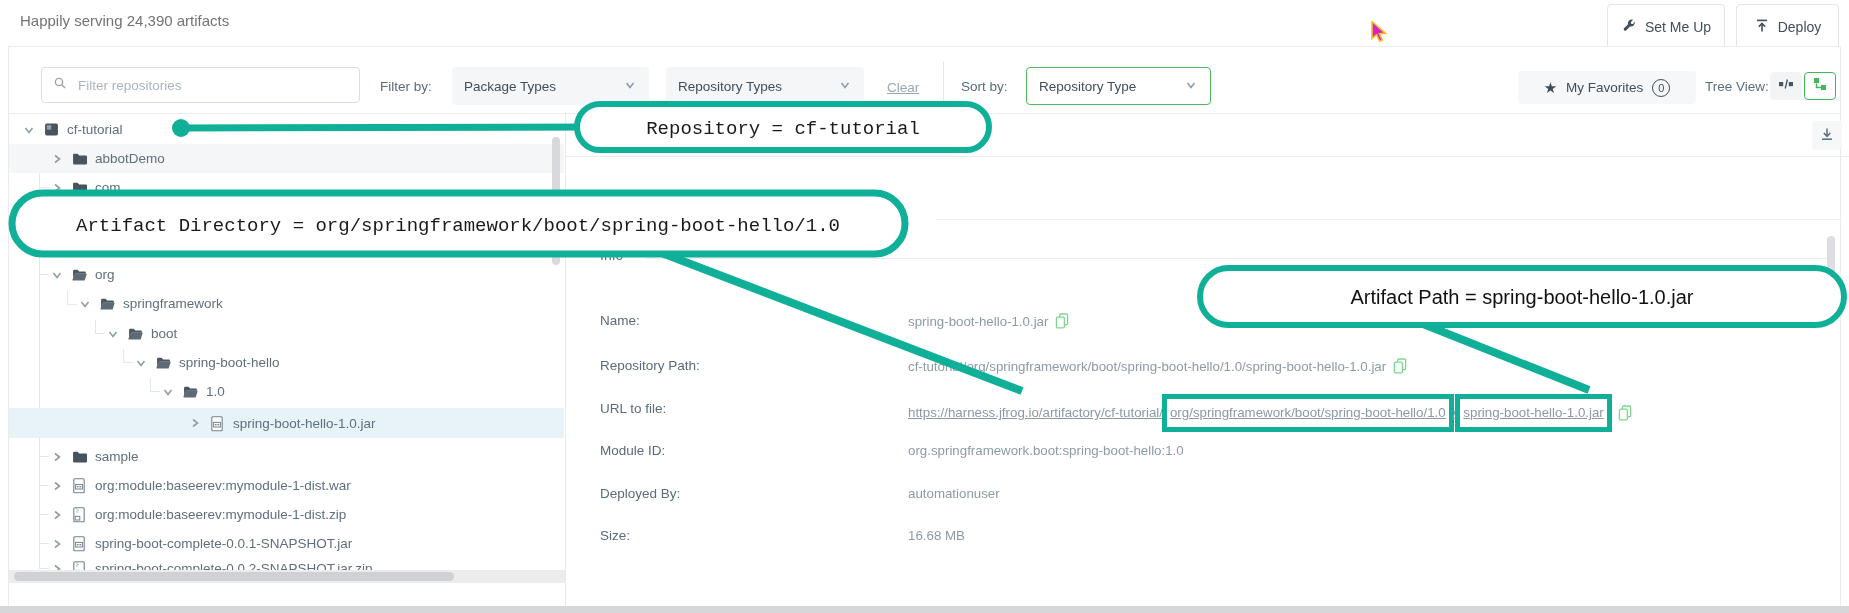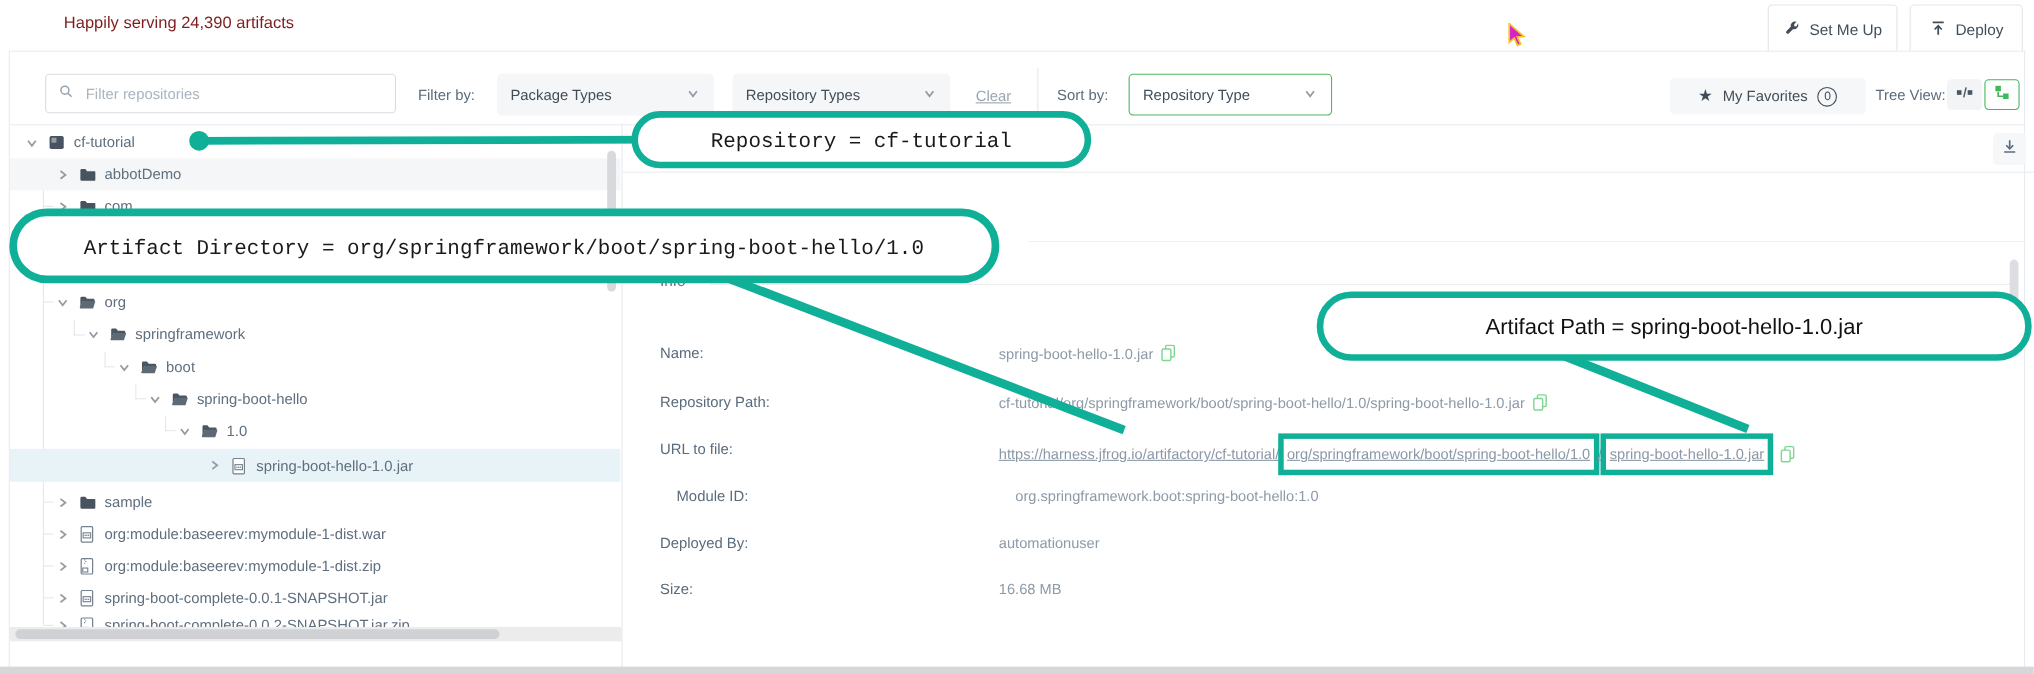--- a/index.html
+++ b/index.html
@@ -1,21 +1,21 @@
 <!DOCTYPE html>
 <html><head>
 <meta charset="utf-8">
 <style>
   html,body{margin:0;padding:0;background:#fff;}
   .stage{position:relative;width:1849px;height:613px;overflow:hidden;
          font-family:"Liberation Sans",sans-serif;background:#fff;color:#414e5a;}
   .abs{position:absolute;}
 
   
-  .serving{left:20px;top:12px;font-size:15px;color:#7f1d1d;margin-left:38px;}
+  .serving{left:20px;top:12px;font-size:15px;color:#737373;}
   .topbtn{top:4px;height:46px;display:flex;align-items:center;justify-content:center;gap:8px;
           background:#fff;border:1px solid #e1e5e9;border-radius:4px;font-size:14px;color:#414e5a;
           box-sizing:border-box;cursor:pointer;}
   .btn-setmeup{left:1607px;width:118px;}
   .btn-deploy{left:1736px;width:103px;}
 
   
   .card{left:8px;top:46px;width:1833px;height:567px;border:1px solid #e8ebef;box-sizing:border-box;background:#fff;}
 
   
@@ -462,21 +462,21 @@
       <span>
         <span class="ulink">https://harness.jfrog.io/artifactory/cf-tutorial/</span><span class="useg ulink">org/springframework/boot/spring-boot-hello/1.0</span><span class="ulink">/</span><span class="useg ulink">spring-boot-hello-1.0.jar</span>
       </span>
       <span class="copyic">
           <svg width="14" height="16">
             <use href="#copy"></use>
           </svg>
         </span>
     </span>
   </div>
-  <div class="frow" style="top:443px;margin-left:15px;">
+  <div class="frow" style="top:443px;">
     <span>Module ID:</span>
     <span class="fval">org.springframework.boot:spring-boot-hello:1.0</span>
   </div>
   <div class="frow" style="top:486px;">
     <span>Deployed By:</span>
     <span class="fval">automationuser</span>
   </div>
   <div class="frow" style="top:528px;">
     <span>Size:</span>
     <span class="fval">16.68 MB</span>

